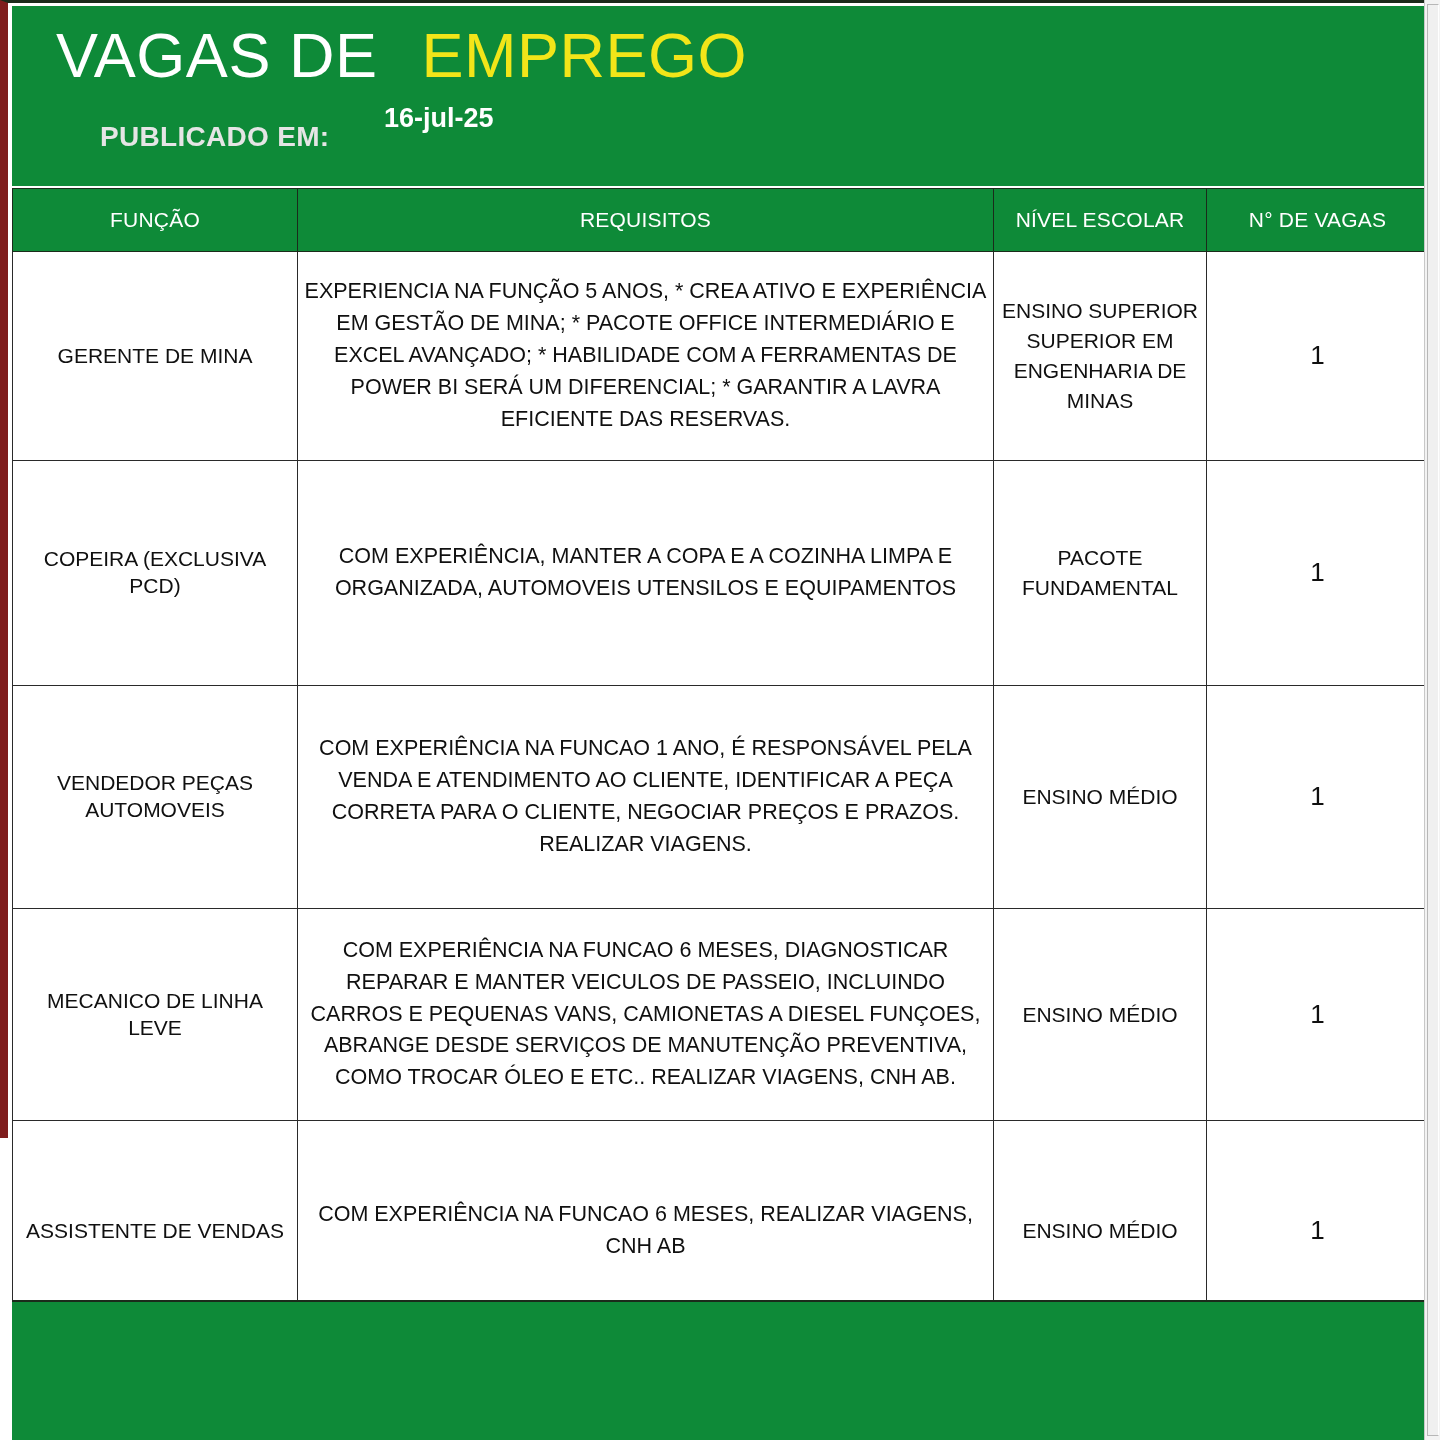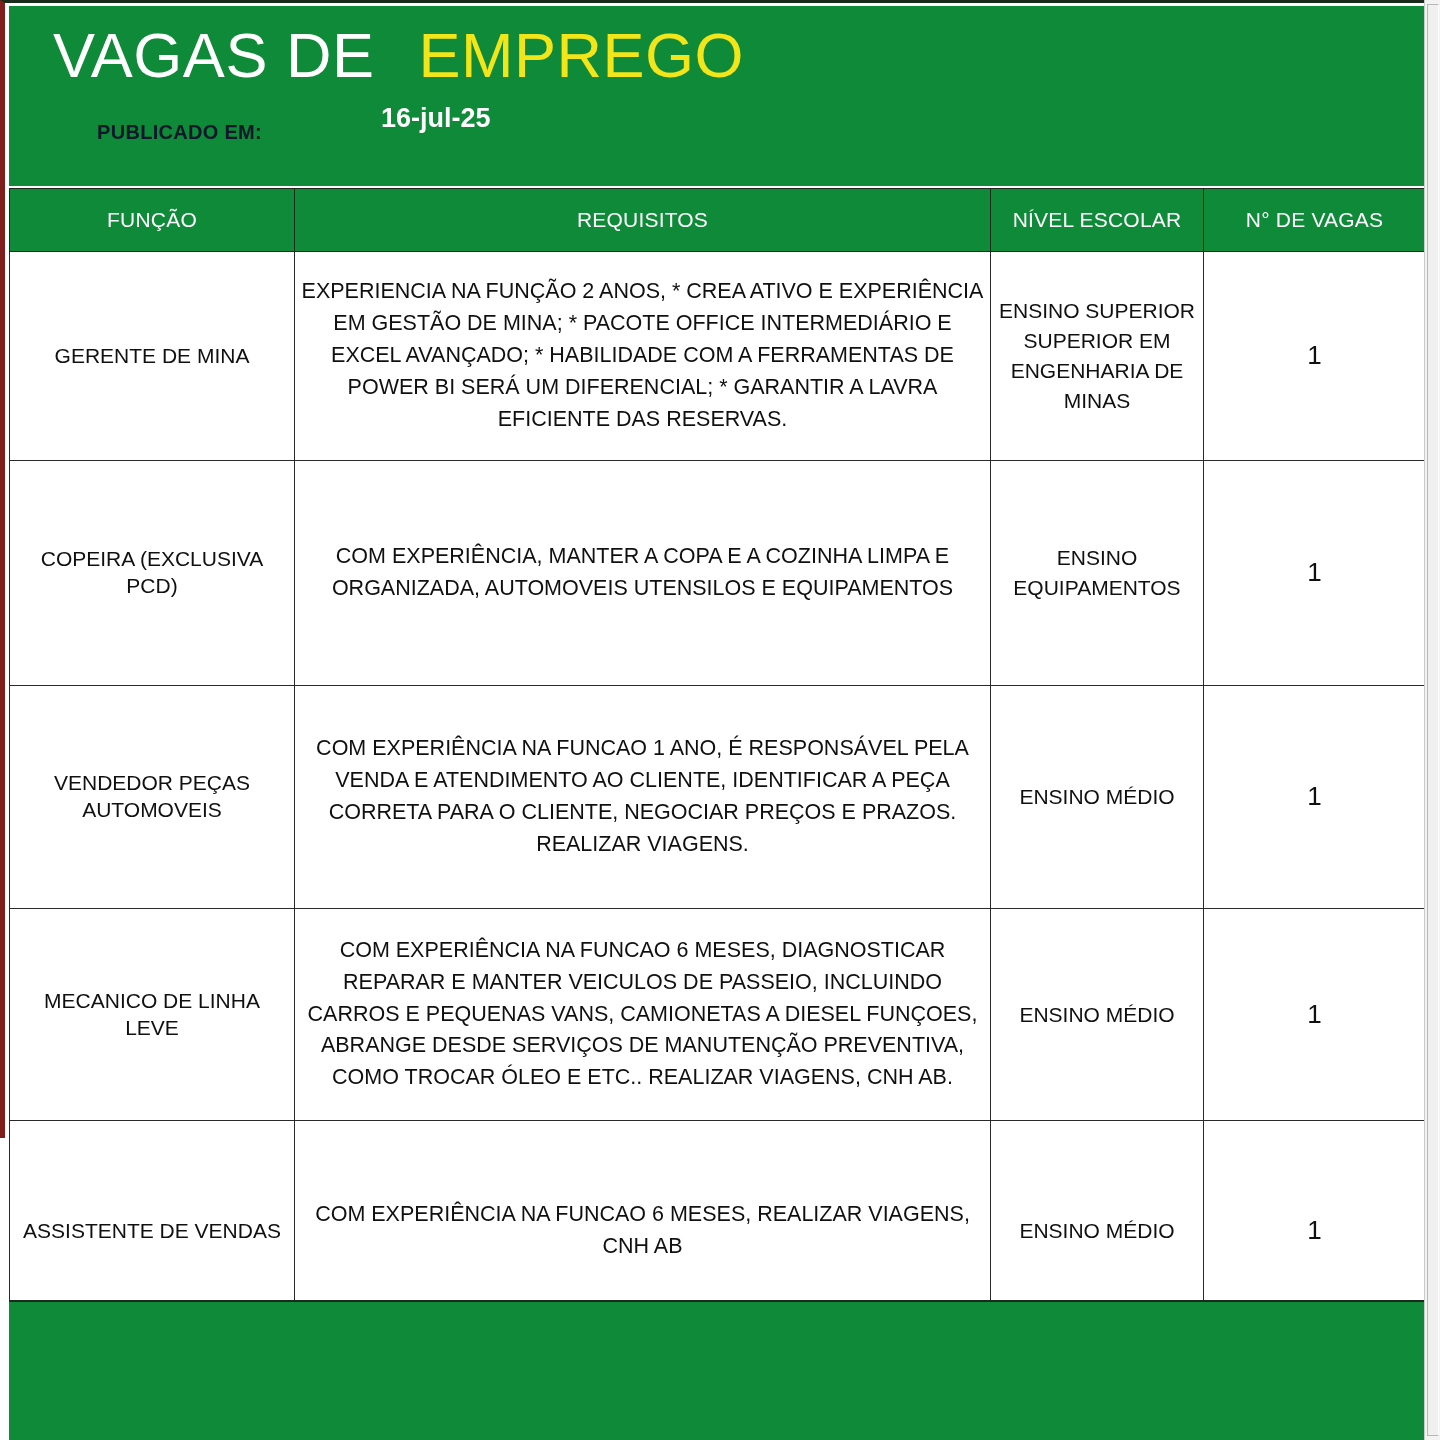--- a/index.html
+++ b/index.html
@@ -24,21 +24,21 @@
   }
 
   
   #sheet {
     position: absolute;
     left: 0;
     top: 0;
     width: 1424px;
     height: 1138px;
     background: #ffffff;
-    border-left: 5px solid #7f1d1d;
+    border-left: 8px solid #7f1d1d;
     border-top: 3px solid #1b2b1b;
     box-sizing: border-box;
   }
 
   
   #scroll-strip {
     position: absolute;
     right: 0;
     top: 0;
     width: 16px;
@@ -88,23 +88,23 @@
     font-weight: 400;
     color: #f2e519;
     letter-spacing: 0.5px;
     margin-left: 44px;
     font-family: "Liberation Sans", sans-serif;
   }
   #pub-label {
     position: absolute;
     left: 88px;
     top: 115px;
-    font-size: 20px;
+    font-size: 28px;
     font-weight: bold;
-    color: #0f172a;
+    color: #e5e5e5;
     letter-spacing: 0.3px;
     white-space: nowrap;
   }
   #pub-date {
     position: absolute;
     left: 372px;
     top: 97px;
     font-size: 27px;
     font-weight: bold;
     color: #ffffff;
@@ -208,32 +208,32 @@
         <tr>
           <th>FUNÇÃO</th>
           <th>REQUISITOS</th>
           <th>NÍVEL ESCOLAR</th>
           <th>N° DE VAGAS</th>
         </tr>
       </thead>
       <tbody>
         <tr class="row-h1">
           <td class="cell-funcao">GERENTE DE MINA</td>
-          <td class="cell-requis">EXPERIENCIA NA FUNÇÃO 2 ANOS,
+          <td class="cell-requis">EXPERIENCIA NA FUNÇÃO 5 ANOS,
 * CREA ATIVO E EXPERIÊNCIA EM GESTÃO DE MINA;
 * PACOTE OFFICE INTERMEDIÁRIO E EXCEL AVANÇADO;
 * HABILIDADE COM A FERRAMENTAS DE POWER BI SERÁ UM DIFERENCIAL;
 * GARANTIR A LAVRA EFICIENTE DAS RESERVAS.</td>
           <td class="cell-nivel">ENSINO SUPERIOR SUPERIOR  EM ENGENHARIA DE MINAS</td>
           <td class="cell-vagas">1</td>
         </tr>
         <tr class="row-h2">
           <td class="cell-funcao">COPEIRA (EXCLUSIVA PCD)</td>
           <td class="cell-requis">COM EXPERIÊNCIA, MANTER A COPA E A COZINHA LIMPA E ORGANIZADA, AUTOMOVEIS UTENSILOS E EQUIPAMENTOS</td>
-          <td class="cell-nivel">ENSINO EQUIPAMENTOS</td>
+          <td class="cell-nivel">PACOTE FUNDAMENTAL</td>
           <td class="cell-vagas">1</td>
         </tr>
         <tr class="row-h3">
           <td class="cell-funcao">VENDEDOR PEÇAS AUTOMOVEIS</td>
           <td class="cell-requis">COM EXPERIÊNCIA NA FUNCAO 1 ANO, É RESPONSÁVEL PELA VENDA E ATENDIMENTO AO CLIENTE, IDENTIFICAR A PEÇA CORRETA PARA O CLIENTE, NEGOCIAR  PREÇOS E PRAZOS.   REALIZAR VIAGENS.</td>
           <td class="cell-nivel">ENSINO MÉDIO</td>
           <td class="cell-vagas">1</td>
         </tr>
         <tr class="row-h4">
           <td class="cell-funcao">MECANICO DE LINHA LEVE</td>

